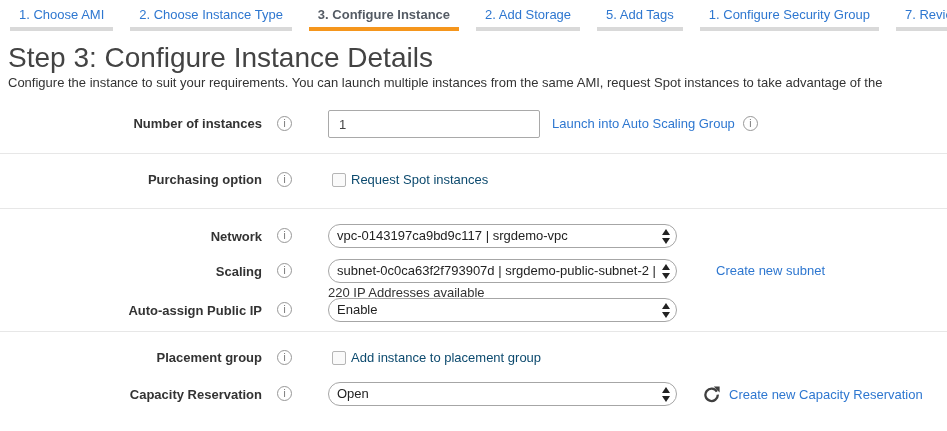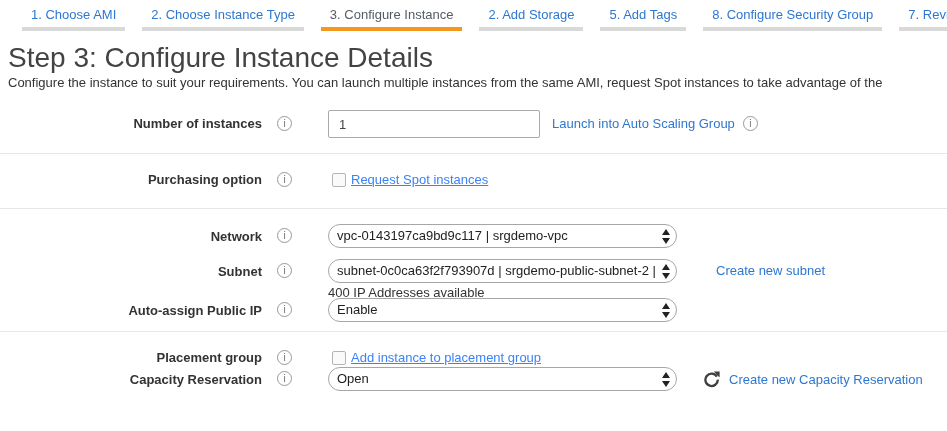--- a/index.html
+++ b/index.html
@@ -2,47 +2,47 @@
 <html><head>
 <meta charset="utf-8">
 <style>
   html,body{margin:0;padding:0;}
   body{
     width:947px;height:431px;overflow:hidden;background:#fff;
     font-family:"Liberation Sans","DejaVu Sans",sans-serif;
     font-size:13px;color:#333;
   }
   
-  .tabbar{display:flex;padding:5px 0 0 22px;}
+  .tabbar{display:flex;padding:5px 0 0 10px;}
   .tab{
     margin-right:17px;padding:2px 9px 5px;white-space:nowrap;
     border-bottom:4px solid #d9d9d9;color:#2e77d0;cursor:pointer;
     line-height:15px;
   }
-  .tab.active{color:#545b64;font-weight:normal;border-bottom-color:#f5961d;}
+  .tab.active{color:#545b64;font-weight:bold;border-bottom-color:#f5961d;}
   
   h1{
     margin:13px 0 0 8px;font-size:28px;line-height:28px;
     font-weight:400;color:#434343;
   }
   .desc{
     margin:3px 0 0 8px;line-height:15px;color:#333;
     white-space:nowrap;overflow:hidden;width:939px;
   }
   
   .section{border-bottom:1px solid #e7e7e7;}
   .section.last{border-bottom:none;}
   .sec1{padding:20px 0 15px;}
   .sec2{padding:17px 0 19px;}
   .sec3{padding:15px 0 9px;}
   .sec4{padding:17px 0 10px;}
   .row{display:flex;align-items:flex-start;}
   .mt11{margin-top:11px;}
   .mt12{margin-top:12px;}
-  .mt15{}
+  .mt15{margin-top:15px;}
   .lbl{
     width:262px;text-align:right;font-weight:bold;color:#333;
     line-height:15px;flex:none;
   }
   .pt5{padding-top:5px;} .pt6{padding-top:6px;} .pt1{padding-top:1px;}
   .info-icon{
     flex:none;width:15px;height:15px;margin-left:15px;border:1px solid #989898;
     border-radius:50%;box-sizing:border-box;color:#6f6f6f;
     font-size:10px;line-height:13px;text-align:center;background:#fff;cursor:pointer;
   }
@@ -68,40 +68,40 @@
     display:flex;flex-direction:column;align-items:center;justify-content:space-between;
   }
   .tri-up{width:0;height:0;border-left:4px solid transparent;border-right:4px solid transparent;border-bottom:6px solid #222;}
   .tri-dn{width:0;height:0;border-left:4px solid transparent;border-right:4px solid transparent;border-top:6px solid #222;}
   
   .chkrow{display:flex;align-items:flex-start;margin-left:4px;}
   .checkbox{
     box-sizing:border-box;width:14px;height:14px;border:1px solid #b5b5b5;
     border-radius:2px;background:#fafafa;margin-top:2px;cursor:pointer;flex:none;
   }
-  .chklbl{margin-left:5px;line-height:18px;color:#3b82f6;text-decoration:underline;}
+  .chklbl{margin-left:5px;line-height:18px;color:#0c4a6e;}
   .helper{margin-top:3px;line-height:14px;color:#333;}
   .link{color:#2e77d0;text-decoration:none;cursor:pointer;white-space:nowrap;line-height:16px;}
   .refresh{flex:none;width:17px;height:17px;margin-left:13px;cursor:pointer;}
   .gap9{margin-left:9px;}
   .gap12{margin-left:12px;display:flex;align-items:flex-start;padding-top:6px;}
   .gap39{margin-left:39px;padding-top:4px;}
   .gap13c{margin-left:13px;display:flex;align-items:center;padding-top:2px;}
   .iconslot-info{margin-left:8px;}
 </style>
 </head>
 <body>
 
 <div class="tabbar">
   <div class="tab">1. Choose AMI</div>
   <div class="tab">2. Choose Instance Type</div>
   <div class="tab active">3. Configure Instance</div>
   <div class="tab">2. Add Storage</div>
   <div class="tab">5. Add Tags</div>
-  <div class="tab">8. Configure Security Group</div>
+  <div class="tab">1. Configure Security Group</div>
   <div class="tab">7. Review</div>
 </div>
 
 <h1>Step 3: Configure Instance Details</h1>
 <div class="desc">Configure the instance to suit your requirements. You can launch multiple instances from the same AMI, request Spot instances to take advantage of the</div>
 
 <div class="section sec1">
   <div class="row">
     <div class="lbl pt6">Number of instances</div>
     <span class="info-icon" style="margin-top:6px"></span>
@@ -138,31 +138,31 @@
         <span class="val">vpc-0143197ca9bd9c117 | srgdemo-vpc</span>
         <span class="spinner">
             <span class="tri-up"></span>
             <span class="tri-dn"></span>
           </span>
       </div>
     </div>
   </div>
 
   <div class="row mt11">
-    <div class="lbl pt5">Subnet</div>
+    <div class="lbl pt5">Scaling</div>
     <span class="info-icon" style="margin-top:4px"></span>
     <div class="ctrl">
       <div class="select">
         <span class="val" style="width:341px">subnet-0c0ca63f2f793907d | srgdemo-public-subnet-2 |</span>
         <span class="spinner">
             <span class="tri-up"></span>
             <span class="tri-dn"></span>
           </span>
       </div>
-      <div class="helper">400 IP Addresses available</div>
+      <div class="helper">220 IP Addresses available</div>
     </div>
     <div class="gap39">
       <a class="link">Create new subnet</a>
     </div>
   </div>
 
   <div class="row mt12" style="margin-top:-2px">
     <div class="lbl pt5">Auto-assign Public IP</div>
     <span class="info-icon" style="margin-top:4px"></span>
     <div class="ctrl">

